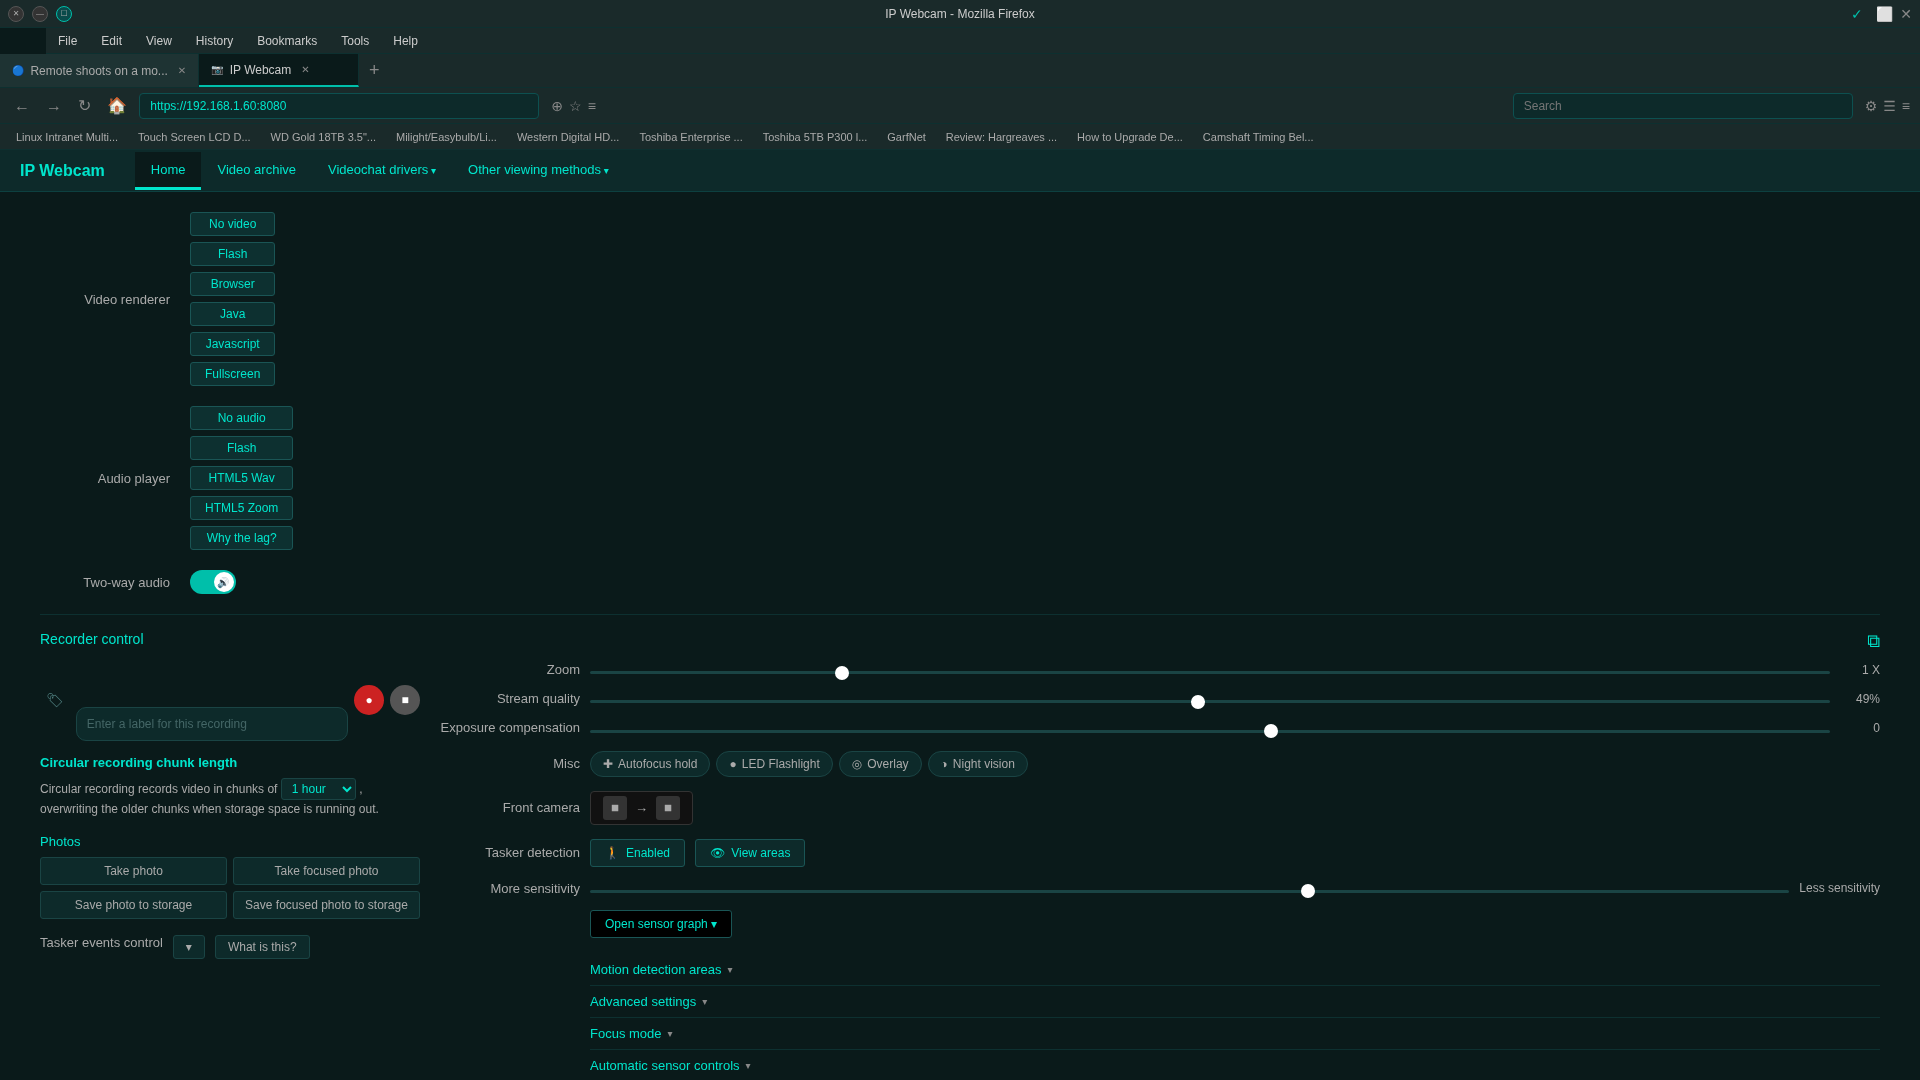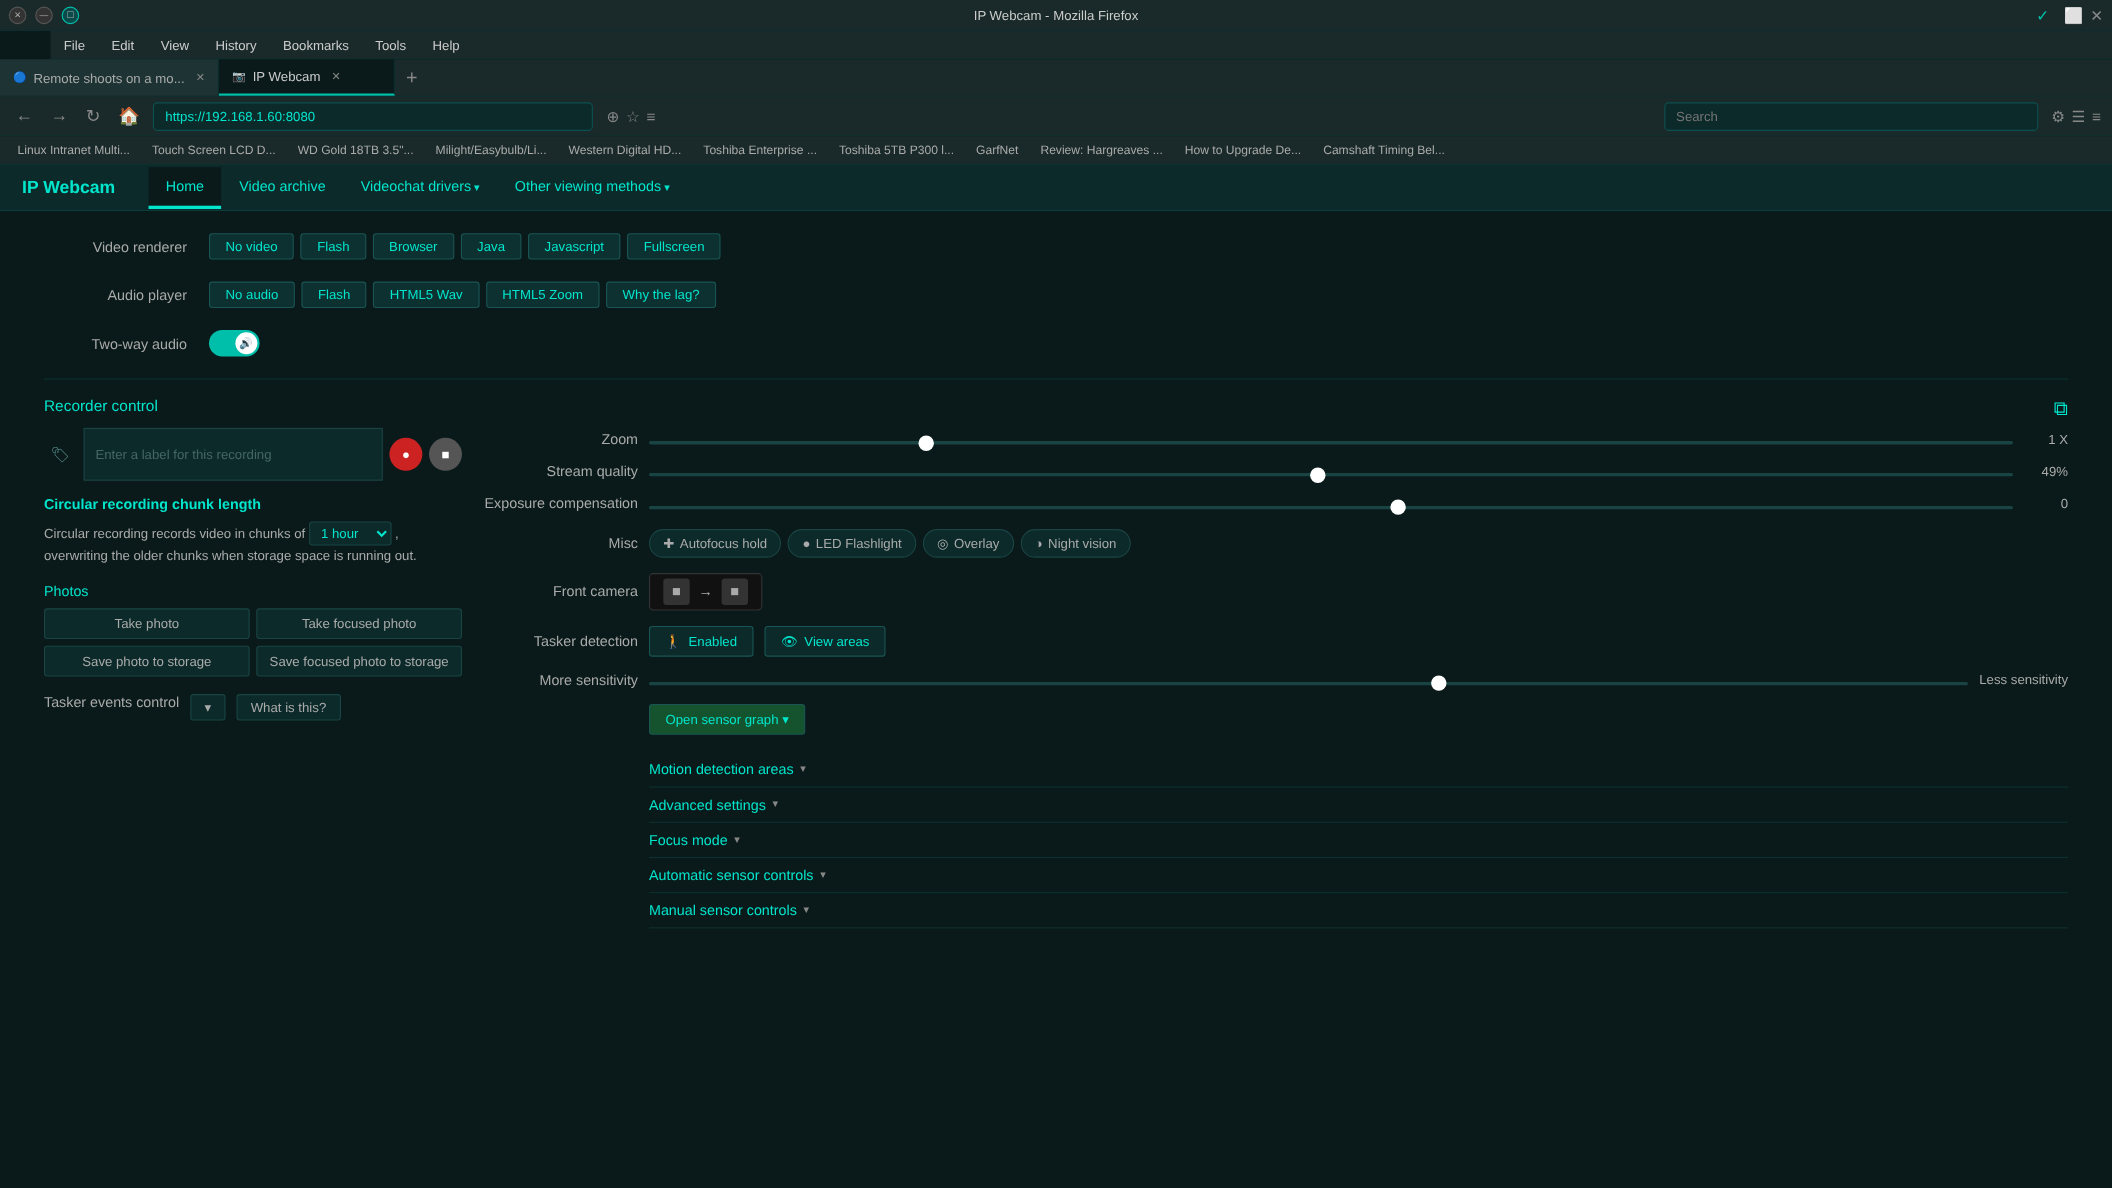--- a/index.html
+++ b/index.html
@@ -152,21 +152,21 @@
       align-items: center;
       margin-bottom: 20px;
       gap: 20px;
     }
     .section-label {
       color: #aaa;
       font-size: 13px;
       min-width: 130px;
       text-align: right;
     }
-    .btn-group { display: flex; gap: 6px; flex-wrap: wrap; }
+    .btn-group { display: flex; gap: 6px; flex-wrap: wrap; flex-direction: column; }
     .btn {
       background: #0d3030;
       border: 1px solid #1a5555;
       color: #00e5cc;
       padding: 4px 14px;
       border-radius: 3px;
       cursor: pointer;
       font-size: 12px;
     }
 
@@ -208,26 +208,27 @@
     .section-title { color: #00e5cc; font-size: 14px; font-weight: normal; margin-bottom: 12px; }
     .recording-input-row {
       display: flex;
       align-items: center;
       gap: 6px;
       margin-bottom: 14px;
     }
     .label-input {
       background: #0d2a2a;
       border: 1px solid #1a4444;
-      border-radius: 0;
+      border-radius: 10px;
       color: #555;
       padding: 6px 10px;
       font-size: 12px;
       flex: 1;
-      height: 48px;
+      height: 34px;
+      margin-top: 48px;
     }
     .label-input::placeholder { color: #446666; }
     .tag-icon { color: #558888; font-size: 14px; padding: 0 6px; }
     .rec-btn {
       width: 30px;
       height: 30px;
       border-radius: 50%;
       border: none;
       cursor: pointer;
       display: flex;
@@ -390,21 +391,21 @@
       padding: 6px 14px;
       border-radius: 3px;
       cursor: pointer;
       font-size: 12px;
       display: flex;
       align-items: center;
       gap: 6px;
     }
 
     .open-sensor-btn {
-      background: #14532d;
+      background: #000000;
       border: 1px solid #1a5555;
       color: #00e5cc;
       padding: 6px 14px;
       border-radius: 3px;
       cursor: pointer;
       font-size: 12px;
     }
 
     .dropdown-section {
       margin-top: 16px;

